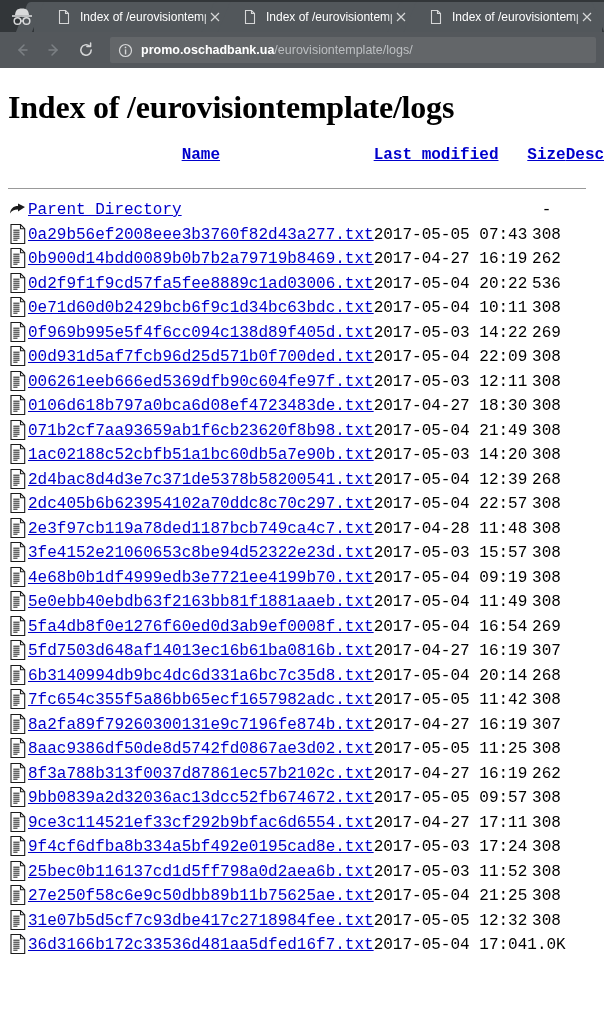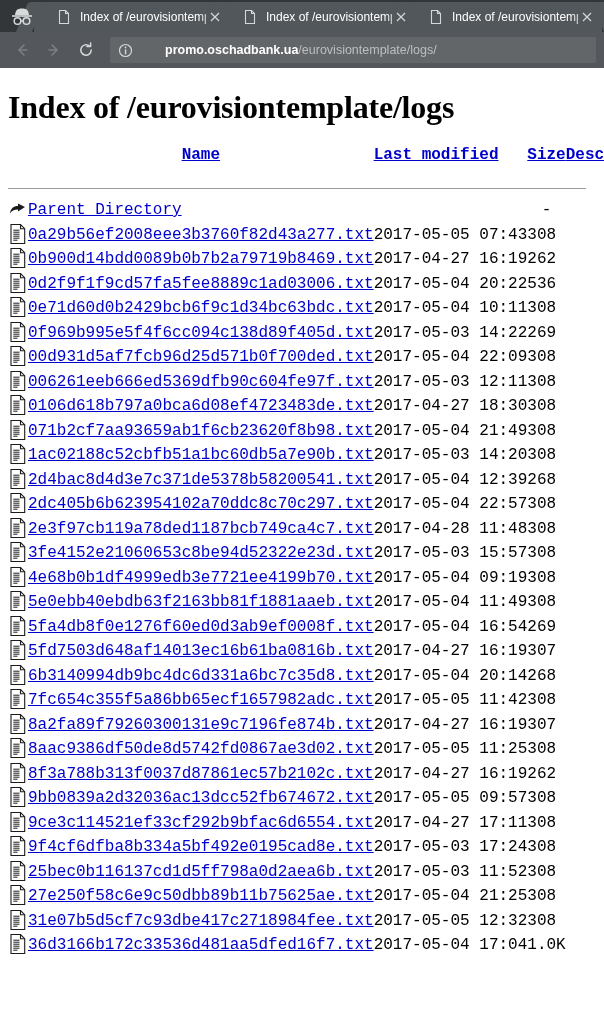--- a/index.html
+++ b/index.html
@@ -145,21 +145,20 @@
     margin-right: 8px;
     display: flex;
     align-items: center;
     justify-content: center;
   }
   .url {
     font-family: "Liberation Sans", sans-serif;
     font-size: 12.5px;
     white-space: nowrap;
     overflow: hidden;
-    margin-left: 24px;
   }
   .url .host { color: #ffffff; font-weight: bold; }
   .url .path { color: #bcbfc2; }
 
   
   .page {
     background: #ffffff;
     padding: 0 8px;
     height: 964px;
     box-sizing: border-box;
@@ -228,21 +227,21 @@
     padding-right: 3px;
   }
   td.cell-name a {
     color: #0000cc;
     text-decoration: underline;
   }
   td.cell-name a.nodecor {
     text-decoration: none;
   }
   td.cell-date { padding-left: 2px; margin-left: 37px; }
-  td.cell-size { text-align: left; padding-right: 6px; }
+  td.cell-size { text-align: center; padding-right: 6px; }
   td.cell-size.dash { text-align: center; padding-right: 0; }
 
   .ico { display: block; width: 20px; height: 22px; }
 </style>
 </head>
 <body>
 
 <div class="browser">
 
   <div class="tabstrip">

